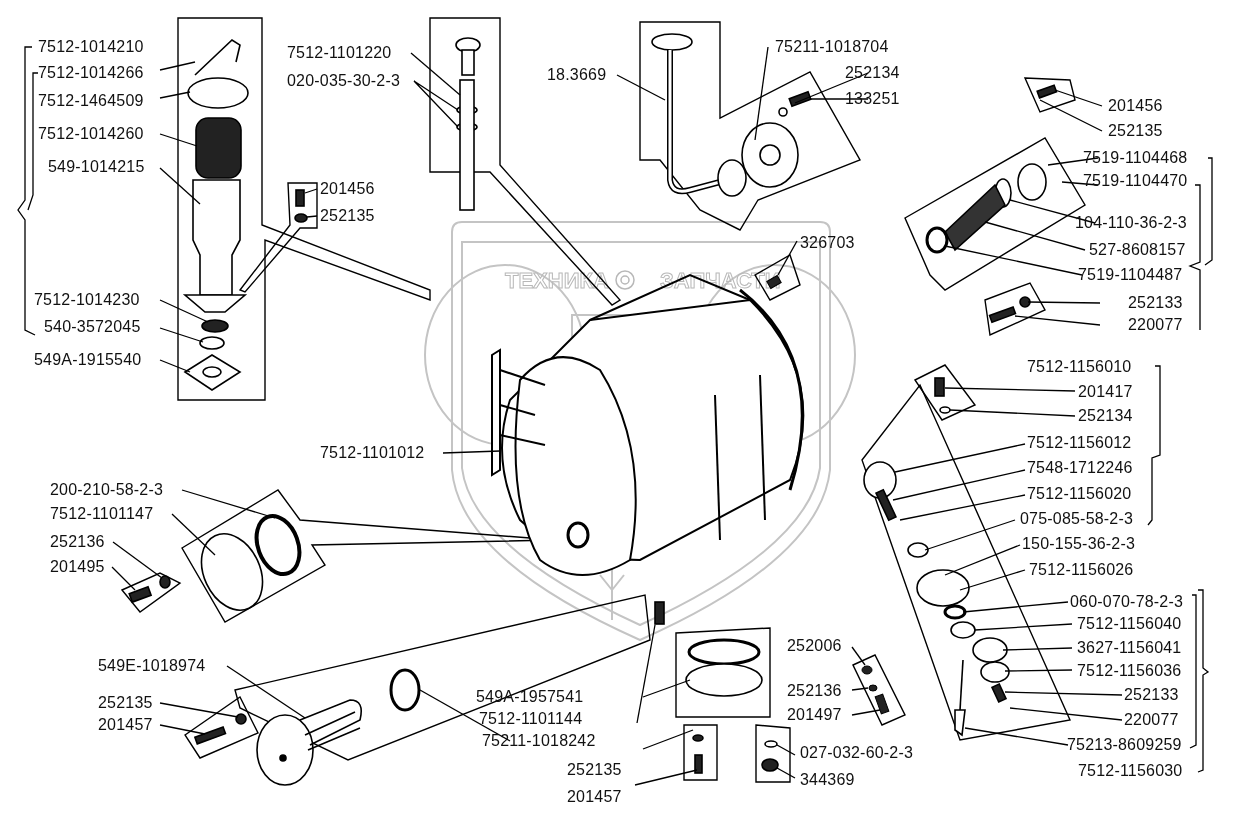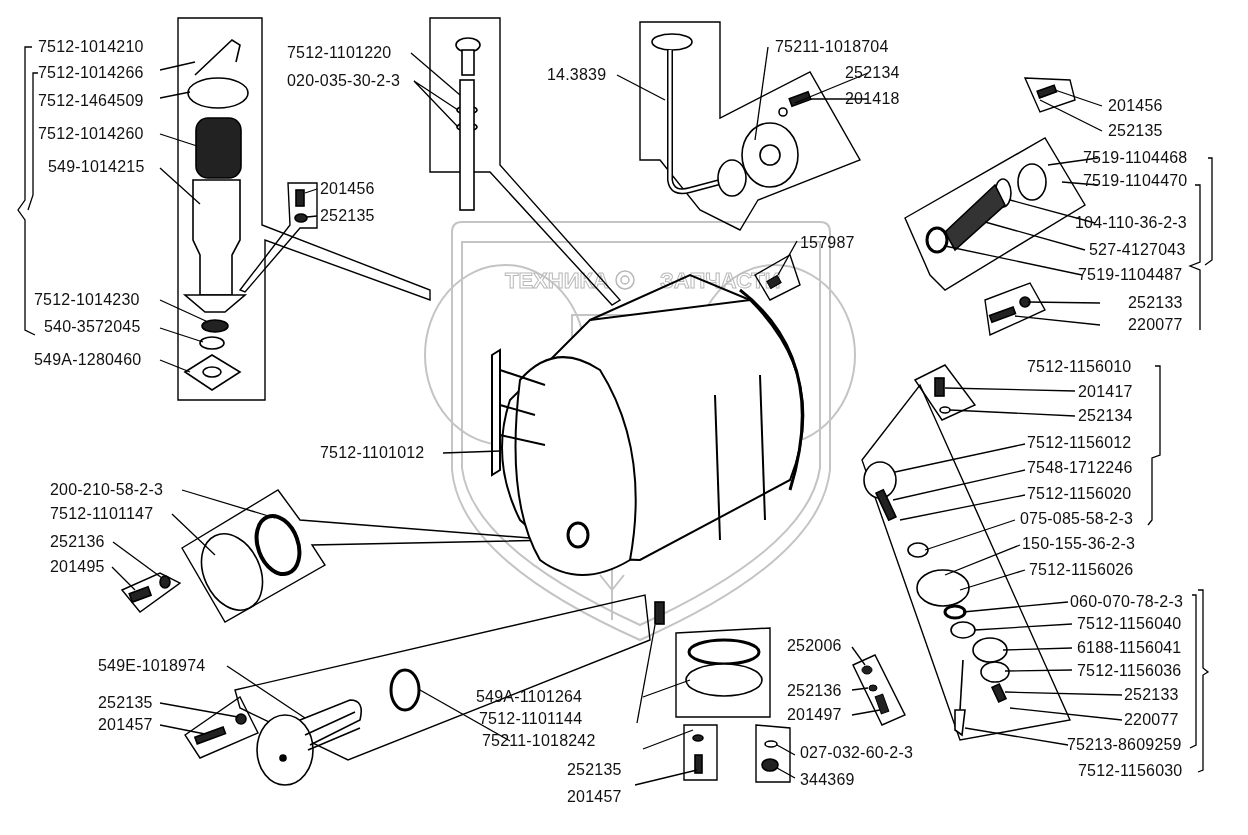--- a/index.html
+++ b/index.html
@@ -234,57 +234,57 @@
   </g>
 </svg>
 
 <span class="lbl" style="left:38px;top:38px">7512-1014210</span>
 <span class="lbl" style="left:38px;top:64px">7512-1014266</span>
 <span class="lbl" style="left:38px;top:92px">7512-1464509</span>
 <span class="lbl" style="left:38px;top:125px">7512-1014260</span>
 <span class="lbl" style="left:48px;top:158px">549-1014215</span>
 <span class="lbl" style="left:34px;top:291px">7512-1014230</span>
 <span class="lbl" style="left:44px;top:318px">540-3572045</span>
-<span class="lbl" style="left:34px;top:351px">549A-1280460</span>
+<span class="lbl" style="left:34px;top:351px">549A-1915540</span>
 <span class="lbl" style="left:320px;top:180px">201456</span>
 <span class="lbl" style="left:320px;top:207px">252135</span>
 
 <span class="lbl" style="left:287px;top:44px">7512-1101220</span>
 <span class="lbl" style="left:287px;top:72px">020-035-30-2-3</span>
 
-<span class="lbl" style="left:547px;top:66px">14.3839</span>
+<span class="lbl" style="left:547px;top:66px">18.3669</span>
 <span class="lbl" style="left:775px;top:38px">75211-1018704</span>
 <span class="lbl" style="left:845px;top:64px">252134</span>
-<span class="lbl" style="left:845px;top:90px">201418</span>
-
-<span class="lbl" style="left:800px;top:234px">157987</span>
+<span class="lbl" style="left:845px;top:90px">133251</span>
+
+<span class="lbl" style="left:800px;top:234px">326703</span>
 
 <span class="lbl" style="left:1108px;top:97px">201456</span>
 <span class="lbl" style="left:1108px;top:122px">252135</span>
 <span class="lbl" style="left:1083px;top:149px">7519-1104468</span>
 <span class="lbl" style="left:1083px;top:172px">7519-1104470</span>
 <span class="lbl" style="left:1075px;top:214px">104-110-36-2-3</span>
-<span class="lbl" style="left:1089px;top:241px">527-4127043</span>
+<span class="lbl" style="left:1089px;top:241px">527-8608157</span>
 <span class="lbl" style="left:1078px;top:266px">7519-1104487</span>
 <span class="lbl" style="left:1128px;top:294px">252133</span>
 <span class="lbl" style="left:1128px;top:316px">220077</span>
 
 <span class="lbl" style="left:320px;top:444px">7512-1101012</span>
 
 <span class="lbl" style="left:50px;top:481px">200-210-58-2-3</span>
 <span class="lbl" style="left:50px;top:505px">7512-1101147</span>
 <span class="lbl" style="left:50px;top:533px">252136</span>
 <span class="lbl" style="left:50px;top:558px">201495</span>
 
 <span class="lbl" style="left:98px;top:657px">549E-1018974</span>
 <span class="lbl" style="left:98px;top:694px">252135</span>
 <span class="lbl" style="left:98px;top:716px">201457</span>
 <span class="lbl" style="left:482px;top:732px">75211-1018242</span>
 
-<span class="lbl" style="left:476px;top:688px">549A-1101264</span>
+<span class="lbl" style="left:476px;top:688px">549A-1957541</span>
 <span class="lbl" style="left:479px;top:710px">7512-1101144</span>
 <span class="lbl" style="left:567px;top:761px">252135</span>
 <span class="lbl" style="left:567px;top:788px">201457</span>
 <span class="lbl" style="left:800px;top:744px">027-032-60-2-3</span>
 <span class="lbl" style="left:800px;top:771px">344369</span>
 
 <span class="lbl" style="left:787px;top:637px">252006</span>
 <span class="lbl" style="left:787px;top:682px">252136</span>
 <span class="lbl" style="left:787px;top:706px">201497</span>
 
@@ -292,18 +292,18 @@
 <span class="lbl" style="left:1078px;top:383px">201417</span>
 <span class="lbl" style="left:1078px;top:407px">252134</span>
 <span class="lbl" style="left:1027px;top:434px">7512-1156012</span>
 <span class="lbl" style="left:1027px;top:459px">7548-1712246</span>
 <span class="lbl" style="left:1027px;top:485px">7512-1156020</span>
 <span class="lbl" style="left:1020px;top:510px">075-085-58-2-3</span>
 <span class="lbl" style="left:1022px;top:535px">150-155-36-2-3</span>
 <span class="lbl" style="left:1029px;top:561px">7512-1156026</span>
 <span class="lbl" style="left:1070px;top:593px">060-070-78-2-3</span>
 <span class="lbl" style="left:1077px;top:615px">7512-1156040</span>
-<span class="lbl" style="left:1077px;top:639px">6188-1156041</span>
+<span class="lbl" style="left:1077px;top:639px">3627-1156041</span>
 <span class="lbl" style="left:1077px;top:662px">7512-1156036</span>
 <span class="lbl" style="left:1124px;top:686px">252133</span>
 <span class="lbl" style="left:1124px;top:711px">220077</span>
 <span class="lbl" style="left:1067px;top:736px">75213-8609259</span>
 <span class="lbl" style="left:1078px;top:762px">7512-1156030</span>
 
 </body></html>

